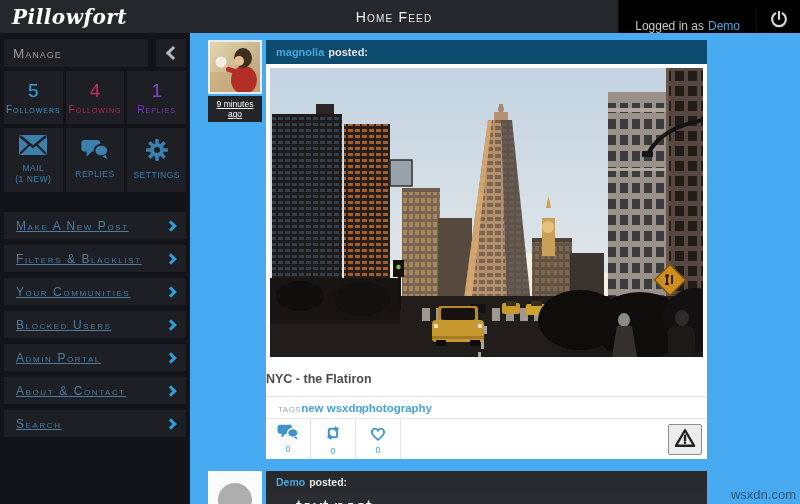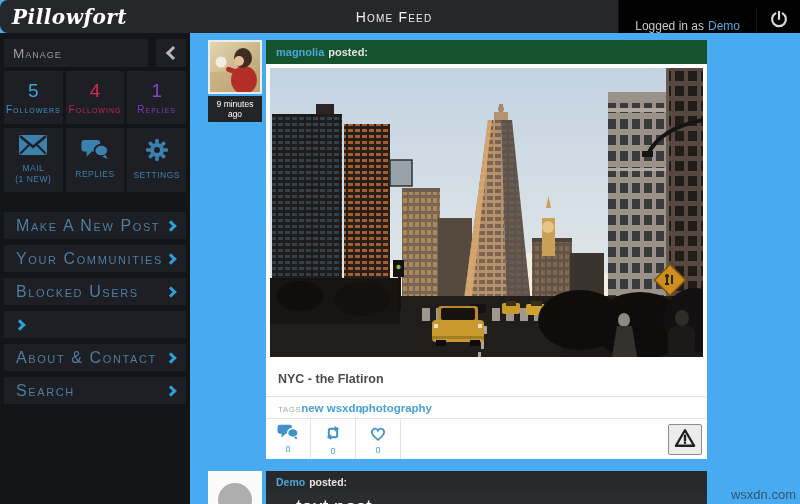--- a/index.html
+++ b/index.html
@@ -1,20 +1,20 @@
 <!DOCTYPE html>
 <html><head>
 <meta charset="utf-8">
 <style>
   html,body{margin:0;padding:0;background:#000;}
   .screen{position:relative;width:800px;height:504px;overflow:hidden;background:#48aaf0;
           font-family:"Liberation Sans",sans-serif;-webkit-font-smoothing:antialiased;}
 
   
-  .navbar{position:absolute;top:0;left:0;right:0;height:33px;background:#26272b;display:flex;align-items:center;z-index:6;border-radius:8px;}
+  .navbar{position:absolute;top:0;left:0;right:0;height:33px;background:#26272b;display:flex;align-items:center;z-index:6;}
   .logo{font-family:"DejaVu Serif",serif;font-style:italic;font-weight:bold;color:#fff;font-size:20px;
         padding:0 12px;letter-spacing:.5px;cursor:pointer;}
   .nav-title{position:absolute;left:0;right:12px;text-align:center;color:#efefef;font-variant:small-caps;
              font-size:14px;letter-spacing:1.2px;pointer-events:none;}
   .nav-right{margin-left:auto;display:flex;align-items:flex-end;height:100%;background:#000000;
              border-left:1px solid #101114;position:relative;z-index:2;}
   .login{display:flex;align-items:center;padding:0 16px;color:#c9c9c9;font-size:12px;gap:4px;white-space:nowrap;}
   .login .user{color:#4fa9da;cursor:pointer;}
   .power-btn{width:44px;border-left:1px solid #101114;display:flex;align-items:center;justify-content:center;
              background:transparent;cursor:pointer;border-top:none;border-right:none;border-bottom:none;}
@@ -34,39 +34,39 @@
   .stat-label{font-size:10px;font-variant:small-caps;letter-spacing:1px;}
   .stat:nth-child(1) .stat-value{color:#3fa2de;}  .stat:nth-child(1) .stat-label{color:#3f93c8;}
   .stat:nth-child(2) .stat-value{color:#d62a55;}  .stat:nth-child(2) .stat-label{color:#bf2750;}
   .stat:nth-child(3) .stat-value{color:#8442d4;}  .stat:nth-child(3) .stat-label{color:#7a3dbd;}
   .quick{display:flex;margin:0 4px 20px;gap:3px;}
   .quick-btn{flex:1;height:64px;display:flex;flex-direction:column;align-items:center;justify-content:center;
              gap:5px;color:#3c80ac;cursor:pointer;border:none;}
   .quick-label{font-size:8.5px;text-transform:uppercase;letter-spacing:.5px;text-align:center;line-height:1.3;}
   .menu{margin-top:7px;}
   .menu-item{display:flex;align-items:center;height:27px;margin:0 4px 6px;padding:0 11px 0 12px;cursor:pointer;}
-  .menu-label{flex:1;color:#4d7da0;font-variant:small-caps;font-size:16px;letter-spacing:1.6px;}
+  .menu-label{flex:1;color:#4d7da0;font-variant:small-caps;font-size:12px;letter-spacing:1.6px;text-decoration:underline;}
   .chev-right{display:inline-block;width:5px;height:5px;border-right:3px solid #2f9fd6;border-bottom:3px solid #2f9fd6;
               transform:rotate(-45deg);}
 
   
   .feed{position:absolute;left:190px;top:33px;right:0;bottom:0;padding:7px 0 0 18px;box-sizing:border-box;}
   .post{display:flex;margin-bottom:12px;}
   .post-side{width:54px;margin-right:4px;flex-shrink:0;}
   .avatar{width:54px;height:54px;box-sizing:border-box;border:2px solid #ececec;overflow:hidden;cursor:pointer;background:#d8c9a4;}
   .avatar svg{display:block;}
-  .timestamp{margin-top:2px;background:#232428;color:#fff;font-size:8.5px;padding:3px 2px;text-align:center;}
+  .timestamp{margin-top:2px;background:#232428;color:#fff;font-size:8.5px;padding:3px 2px;text-align:center;text-decoration:underline;}
   .post-main{width:441px;}
-  .post-header{height:24px;background:#14532d;display:flex;align-items:center;padding:0 10px;
+  .post-header{height:24px;background:#0c4a6e;display:flex;align-items:center;padding:0 10px;
                font-size:11px;font-weight:bold;color:#e4e4e4;gap:4px;box-sizing:border-box;}
   .post-header .user{color:#4ba7da;cursor:pointer;}
   .post-body{background:#fff;}
   .photo-wrap{padding:4px;}
   .photo{display:block;width:433px;height:289px;background:#cfd8df;cursor:pointer;}
-  .caption{padding:11px 12px 10px;font-size:12.5px;font-weight:bold;color:#4b4b4b;}
+  .caption{padding:11px 0 10px;font-size:12.5px;font-weight:bold;color:#4b4b4b;}
   .tags-row{border-top:1px solid #e4e4e4;padding:5px 12px 4px;display:flex;align-items:baseline;}
   .tags-label{font-size:8px;color:#a9a9a9;letter-spacing:.5px;text-transform:uppercase;}
   .tag{color:#48a2d8;font-weight:bold;font-size:11.5px;cursor:pointer;}
   .tag-sep{color:#48a2d8;font-weight:bold;font-size:11.5px;margin-left:-4px;}
   .post-footer{border-top:1px solid #e4e4e4;display:flex;align-items:stretch;height:40px;}
   .action-cell{width:45px;border-right:1px solid #e4e4e4;display:flex;flex-direction:column;align-items:center;
                justify-content:center;cursor:pointer;background:transparent;border-top:none;border-left:none;border-bottom:none;}
   .action-count{font-size:9px;color:#4a9fd6;margin-top:0px;}
   .report-btn{margin-left:auto;align-self:center;margin-right:5px;width:34px;height:31px;background:#ececec;
               border:1px solid #8d8d8d;border-radius:2px;display:flex;align-items:center;justify-content:center;cursor:pointer;}
@@ -175,28 +175,33 @@
         <span class="quick-label">Settings</span>
       </button>
     </div>
 
     <nav class="menu">
       <div class="menu-item cell">
         <span class="menu-label">Make A New Post</span>
         <span class="chev-right"></span>
       </div>
       <div class="menu-item cell">
+        <span class="menu-label">Filters &amp; Blacklist</span>
+        <span class="chev-right"></span>
+      </div>
+      <div class="menu-item cell">
         <span class="menu-label">Your Communities</span>
         <span class="chev-right"></span>
       </div>
       <div class="menu-item cell">
         <span class="menu-label">Blocked Users</span>
         <span class="chev-right"></span>
       </div>
       <div class="menu-item cell">
+        <span class="menu-label">Admin Portal</span>
         <span class="chev-right"></span>
       </div>
       <div class="menu-item cell">
         <span class="menu-label">About &amp; Contact</span>
         <span class="chev-right"></span>
       </div>
       <div class="menu-item cell">
         <span class="menu-label">Search</span>
         <span class="chev-right"></span>
       </div>

